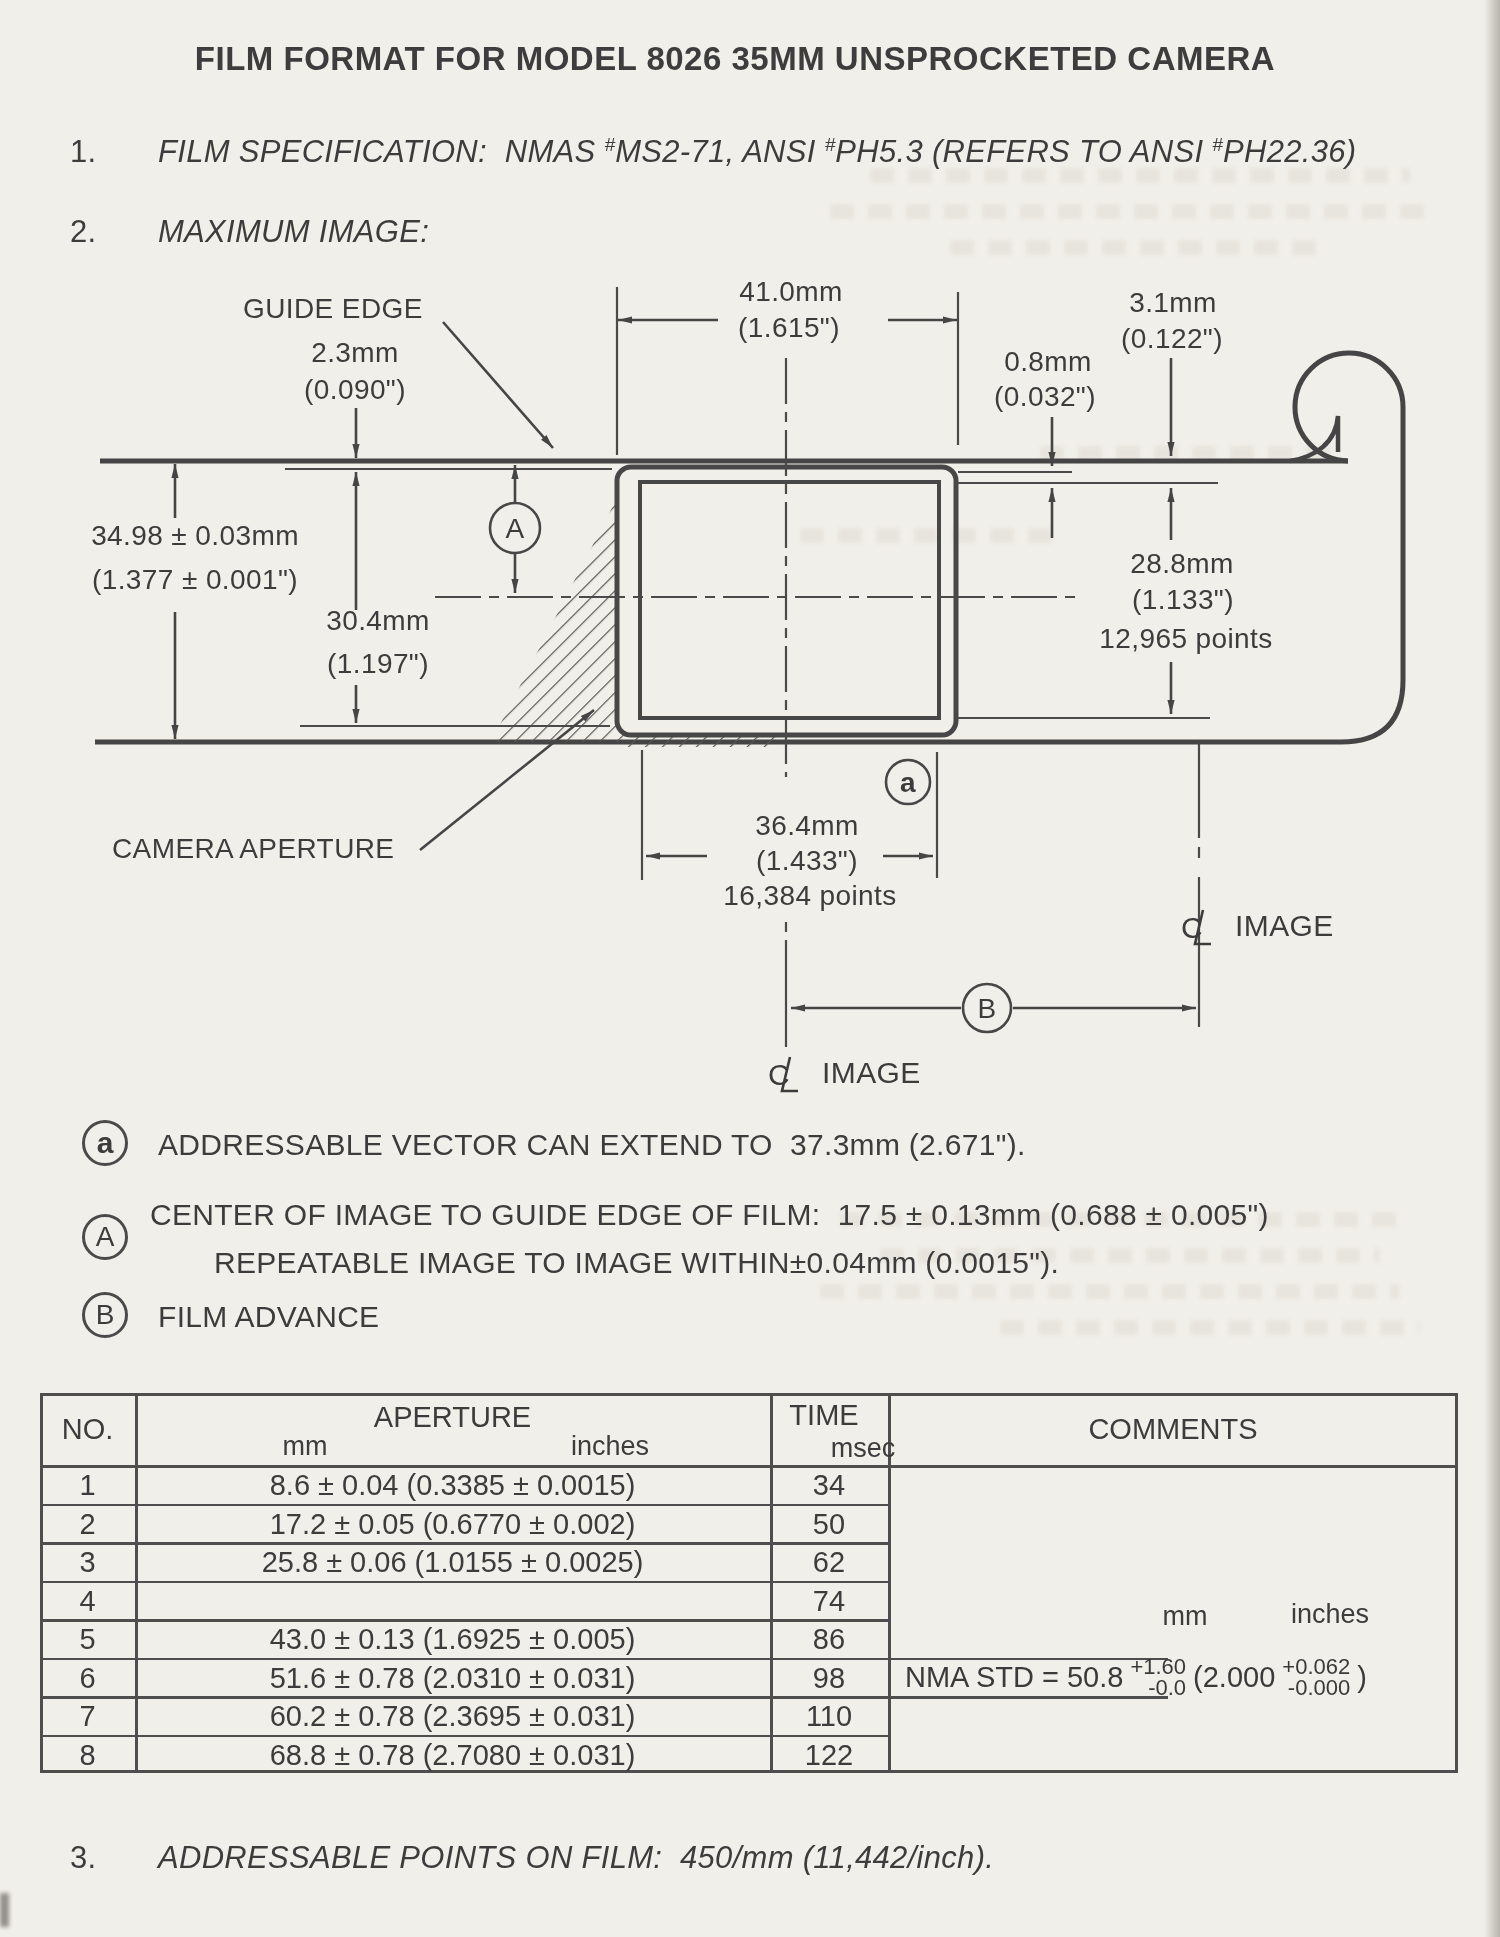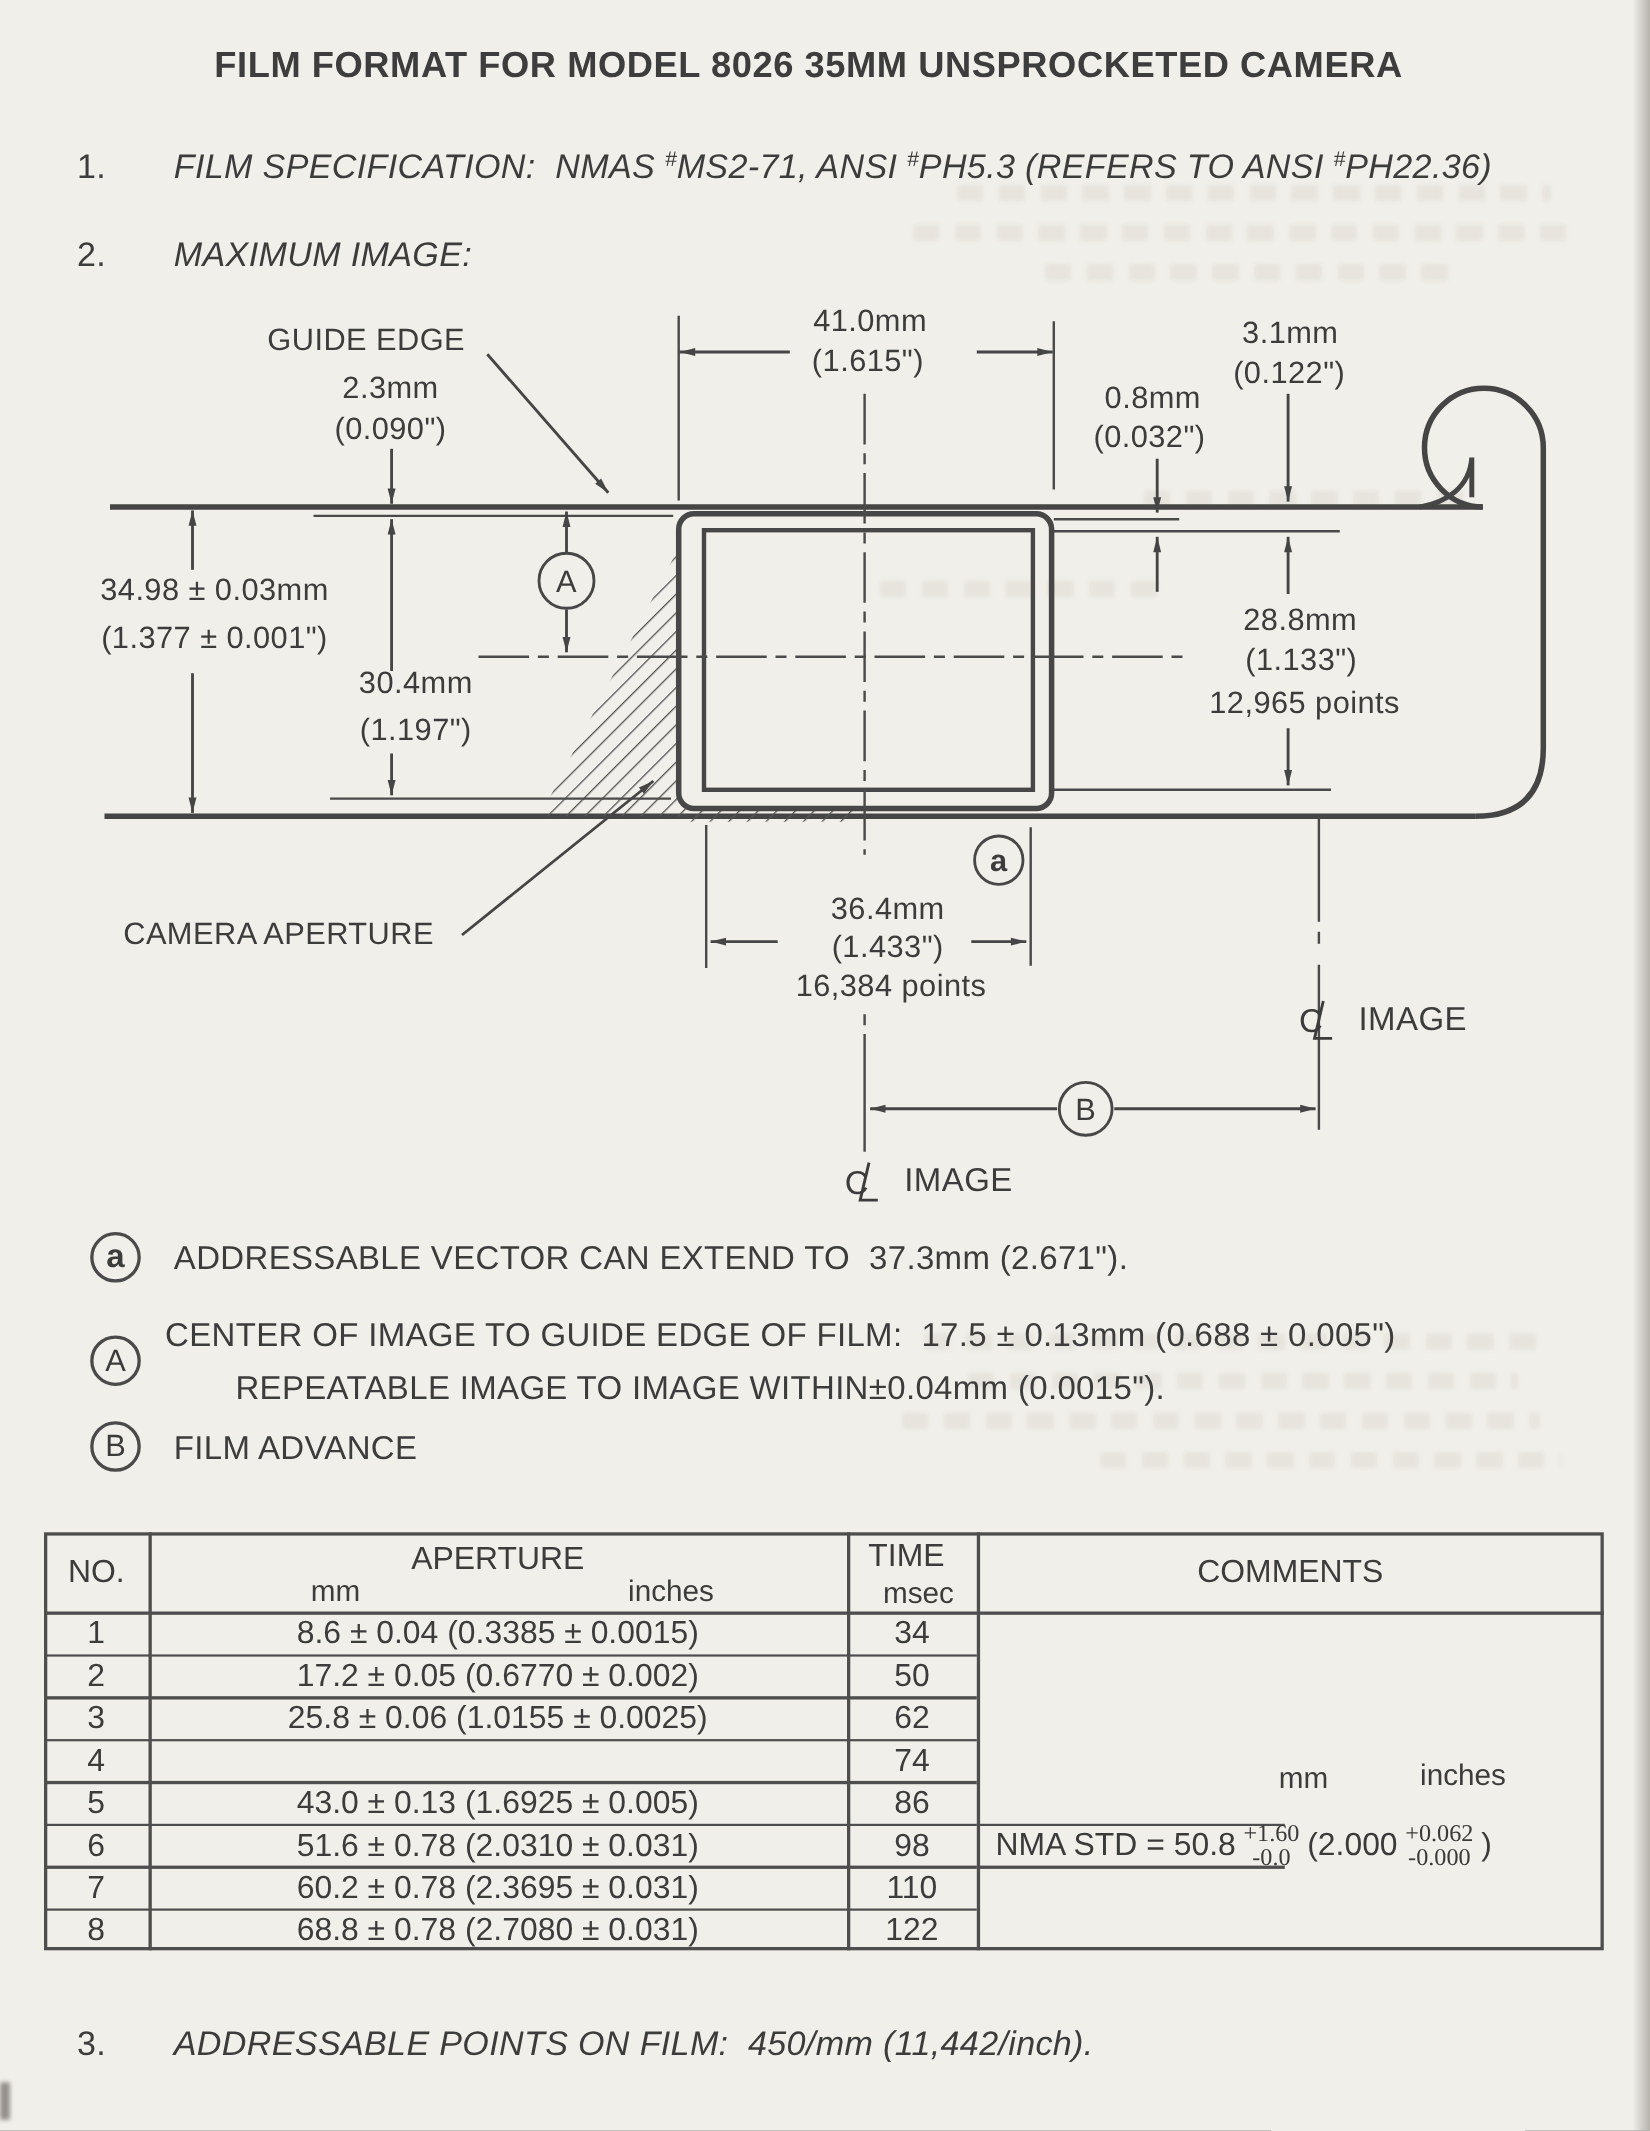--- a/index.html
+++ b/index.html
@@ -30,21 +30,21 @@
   .t-border{box-sizing:border-box; border:3px solid #4e4e4e; width:100%; height:100%;}
   .vline{position:absolute; top:0; bottom:0; width:2.5px; background:#4e4e4e;}
   .hline{position:absolute; height:2.5px; background:#4e4e4e;}
   .tcell{position:absolute; font-size:29px; color:#3c3c3c; text-align:center;}
   .trow-no{left:0; width:95px;}
   .trow-dist{left:95px; width:635px;}
   .trow-time{left:730px; width:118px;}
   .rowline{left:0; width:848px;}
   .bracket{left:848px; width:280px;}
   .subhead{font-size:27px;}
-  .tolstack{display:inline-block; font-size:22px; line-height:21px; text-align:center; letter-spacing:0;font-family:Liberation Serif, serif;}
+  .tolstack{display:inline-block; font-size:22px; line-height:21px; text-align:right; letter-spacing:0;}
   .nma{display:flex; align-items:center; gap:7px; font-size:29px; white-space:nowrap;}
   
   .dt{font-family:"Liberation Sans", sans-serif; font-size:28px; fill:#3c3c3c; letter-spacing:.4px;}
   .dt-big{font-size:30px;}
   .ghost{position:absolute; height:15px; border-radius:3px; filter:blur(2px); opacity:.55;
     background:repeating-linear-gradient(90deg, rgba(125,118,105,.16) 0 24px, rgba(125,118,105,0) 24px 38px);}
   .edge-shade{right:0; top:0; bottom:0; width:16px;
     background:linear-gradient(to right, rgba(0,0,0,0), rgba(95,92,85,.40));}
   .corner-blot{left:0; top:1893px; width:9px; height:34px; background:rgba(70,66,60,.55); filter:blur(2px);}
 </style>
@@ -228,21 +228,21 @@
     <div class="hline rowline" style="top:226px"></div>
     <div class="hline rowline" style="top:264.5px"></div>
     <div class="hline rowline" style="top:303px"></div>
     <div class="hline rowline" style="top:341.5px"></div>
 
     <div class="tcell" style="left:0;top:20px;width:95px">NO.</div>
     <div class="tcell" style="left:95px;top:8px;width:635px">APERTURE</div>
     <div class="tcell subhead" style="left:210px;top:38px;width:110px">mm</div>
     <div class="tcell subhead" style="left:500px;top:38px;width:140px">inches</div>
     <div class="tcell" style="left:730px;top:6px;width:108px">TIME</div>
-    <div class="tcell subhead" style="left:736px;top:40px;width:118px">msec</div>
+    <div class="tcell subhead" style="left:764px;top:40px;width:118px">msec</div>
     <div class="tcell" style="left:848px;top:20px;width:570px">COMMENTS</div>
 
     <div class="tcell trow-no" style="top:76px">1</div>
     <div class="tcell trow-dist" style="top:76px">8.6 ± 0.04 (0.3385 ± 0.0015)</div>
     <div class="tcell trow-time" style="top:76px">34</div>
     <div class="tcell trow-no" style="top:114.5px">2</div>
     <div class="tcell trow-dist" style="top:114.5px">17.2 ± 0.05 (0.6770 ± 0.002)</div>
     <div class="tcell trow-time" style="top:114.5px">50</div>
     <div class="tcell trow-no" style="top:153px">3</div>
     <div class="tcell trow-dist" style="top:153px">25.8 ± 0.06 (1.0155 ± 0.0025)</div>

